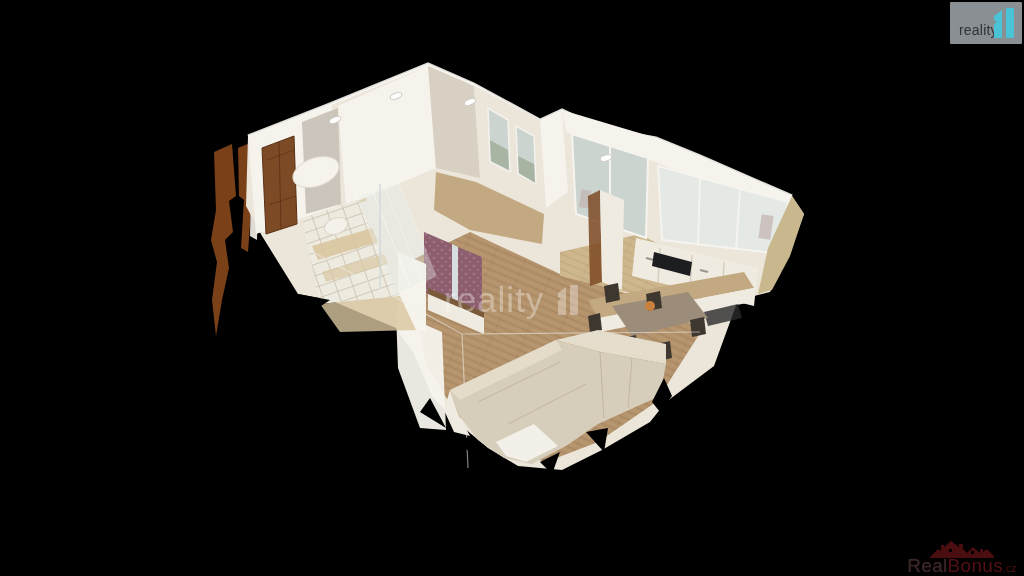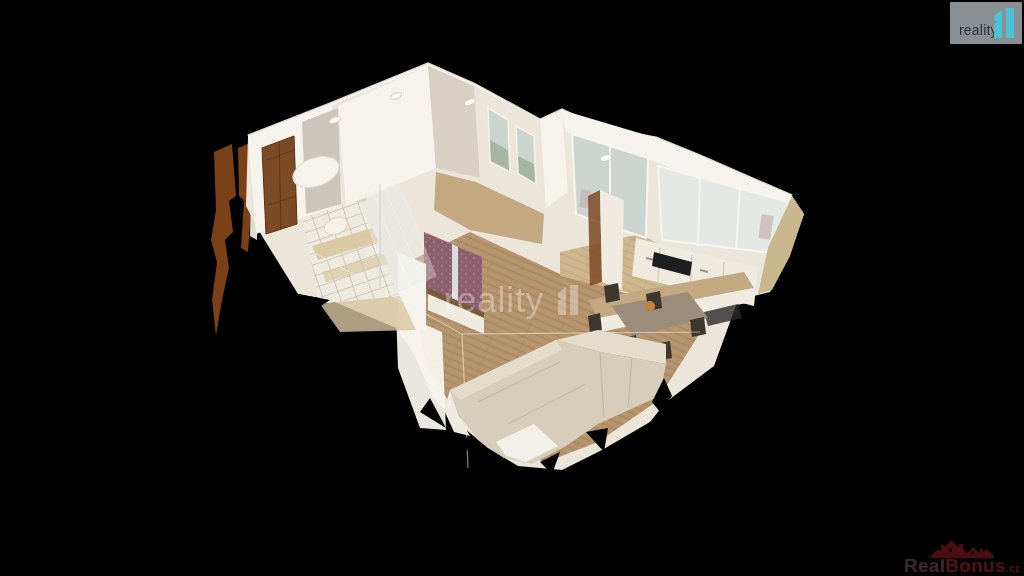--- a/index.html
+++ b/index.html
@@ -13,21 +13,21 @@
   .floor-watermark svg{display:block;}
   
   .corner-logo{position:absolute;top:2px;right:2px;width:72px;height:42px;background:#8a8f94;
     border-radius:1px;}
   .corner-logo .cl-text{position:absolute;left:9px;bottom:6px;font-size:14px;color:#2e3237;
     letter-spacing:.2px;}
   .corner-logo svg{position:absolute;right:5px;top:4px;}
   
   .realbonus{position:absolute;right:2px;bottom:1px;width:120px;text-align:center;line-height:1;}
   .realbonus .rb-roof{display:block;margin:0 auto -2px auto;}
-  .rb-line{font-weight:bold;font-size:19px;letter-spacing:.3px;white-space:nowrap;}
+  .rb-line{font-weight:normal;font-size:19px;letter-spacing:.3px;white-space:nowrap;}
   .rb-real{color:#342a2c;text-shadow:0 0 1px #4a0d10;}
   .rb-bonus{color:#551114;}
   .rb-cz{color:#551114;font-size:10px;}
 </style>
 </head>
 <body>
 
 <div class="stage">
 
   <svg class="scene" width="1024" height="576" viewBox="0 0 1024 576">

